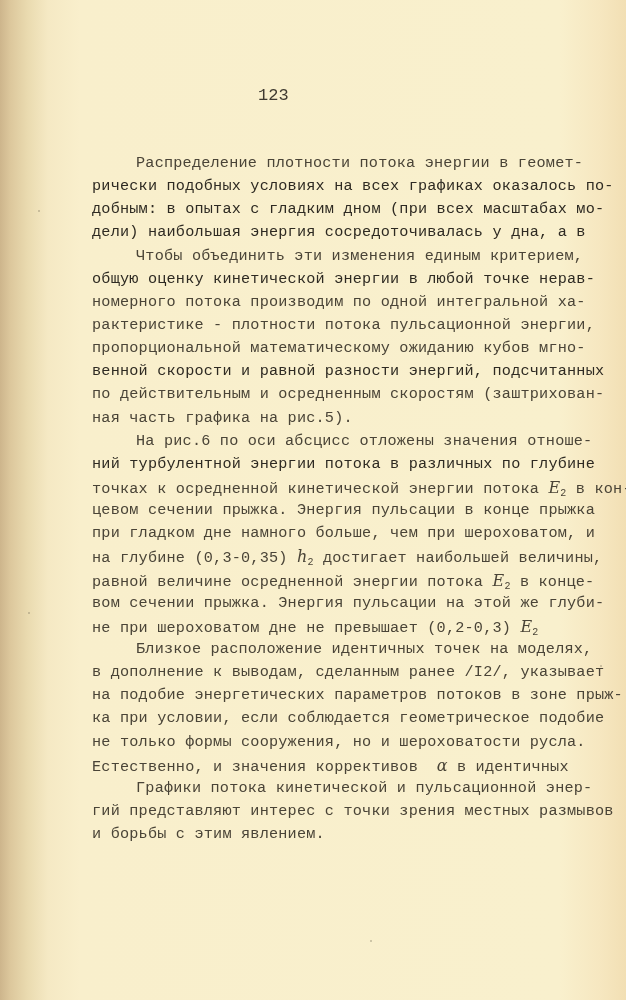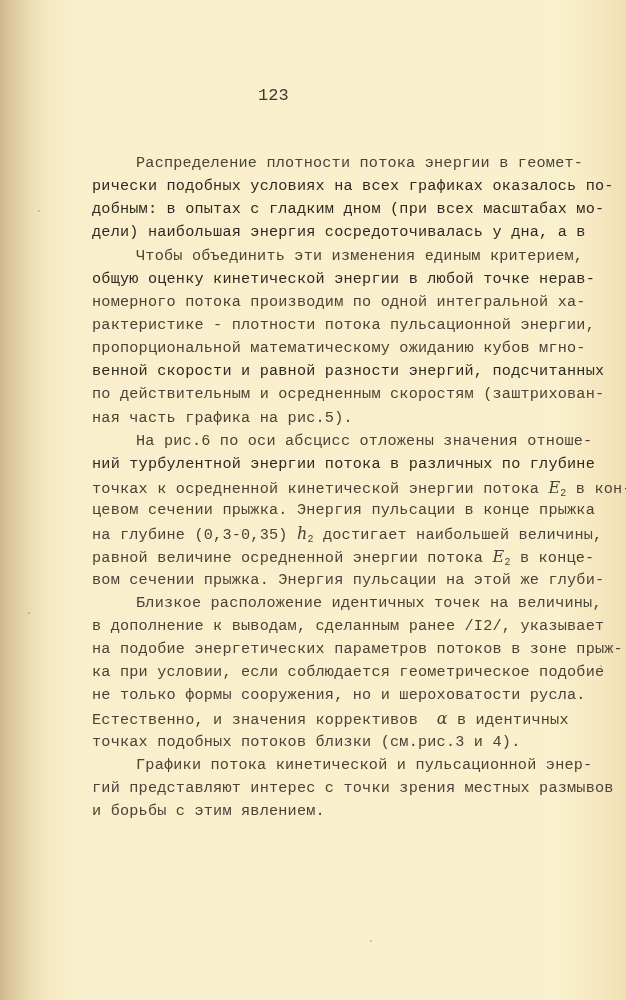--- a/index.html
+++ b/index.html
@@ -56,31 +56,32 @@
     <div class="line">рактеристике - плотности потока пульсационной энергии,</div>
     <div class="line">пропорциональной математическому ожиданию кубов мгно-</div>
     <div class="line dark">венной скорости и равной разности энергий, подсчитанных</div>
     <div class="line">по действительным и осредненным скоростям (заштрихован-</div>
     <div class="line">ная часть графика на рис.5).</div>
 
     <div class="line indent">На рис.6 по оси абсцисс отложены значения отноше-</div>
     <div class="line dark">ний турбулентной энергии потока в различных по глубине</div>
     <div class="line"><span>точках к осредненной кинетической энергии потока</span> <span class="math">E</span><sub>2</sub><span> в кон-</span></div>
     <div class="line">цевом сечении прыжка. Энергия пульсации в конце прыжка</div>
+    <div class="line">при гладком дне намного больше, чем при шероховатом, и</div>
     <div class="line"><span>на глубине (0,3-0,35)</span> <span class="math">h</span><sub>2</sub><span> достигает наибольшей величины,</span></div>
     <div class="line"><span>равной величине осредненной энергии потока</span> <span class="math">E</span><sub>2</sub><span> в конце-</span></div>
     <div class="line">вом сечении прыжка. Энергия пульсации на этой же глуби-</div>
+    <div class="line"><span>не при шероховатом дне не превышает (0,2-0,3)</span> <span class="math">E</span><sub>2</sub></div>
 
-    <div class="line indent">Близкое расположение идентичных точек на величины,</div>
+    <div class="line indent">Близкое расположение идентичных точек на моделях,</div>
     <div class="line">в дополнение к выводам, сделанным ранее /I2/, указывает</div>
     <div class="line">на подобие энергетических параметров потоков в зоне прыж-</div>
     <div class="line">ка при условии, если соблюдается геометрическое подобие</div>
     <div class="line">не только формы сооружения, но и шероховатости русла.</div>
     <div class="line"><span>Естественно, и значения коррективов</span>  <span class="math">α</span><span> в идентичных</span></div>
-    <div class="line">точках подобных потоков близки (см.рис.3 и 4).</div>
 
     <div class="line indent">Графики потока кинетической и пульсационной энер-</div>
     <div class="line">гий представляют интерес с точки зрения местных размывов</div>
     <div class="line">и борьбы с этим явлением.</div>
   </div>
 
   <div class="speck" style="left:38px;top:210px"></div>
   <div class="speck" style="left:28px;top:612px"></div>
   <div class="speck" style="left:370px;top:940px"></div>
   <div class="speck" style="left:600px;top:665px"></div>

